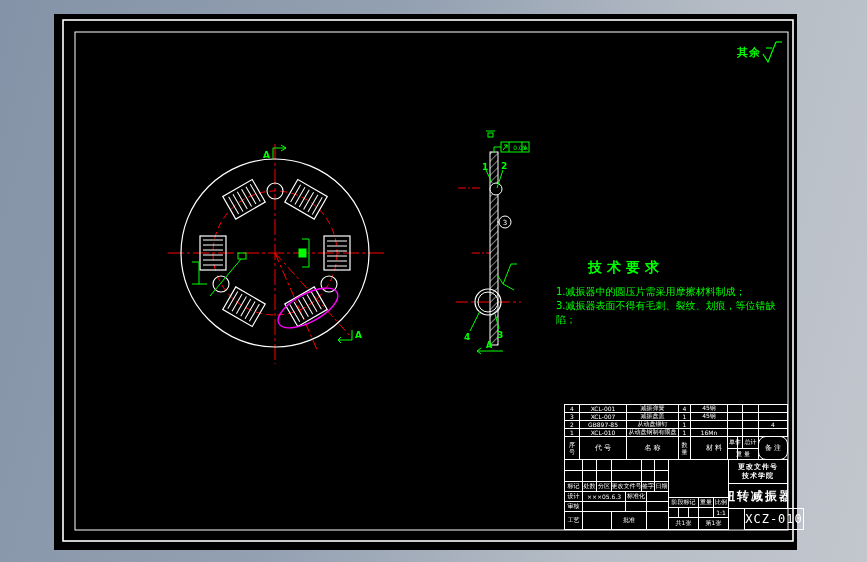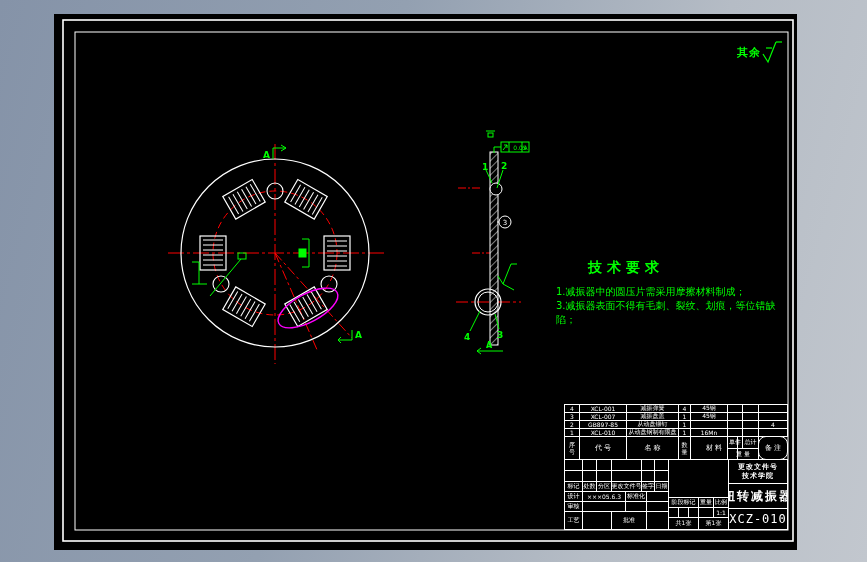--- a/index.html
+++ b/index.html
@@ -15,21 +15,21 @@
   .techreq .tr-title{font-size:14px;font-weight:bold;letter-spacing:5px;margin-left:32px;margin-bottom:8px;}
   .techreq .tr-line{font-size:10px;line-height:14px;font-weight:normal;}
   
   .remainder{position:absolute;left:737px;top:45px;color:#00ff00;font-size:11px;font-weight:bold;letter-spacing:1px;}
   
   .tblock{position:absolute;left:564px;top:404px;width:224px;height:126px;color:#fff;}
   .cell{position:absolute;box-sizing:border-box;border:1px solid #fff;display:flex;align-items:center;justify-content:center;overflow:hidden;white-space:nowrap;}
   .c6{font-size:6px;} .c7{font-size:7px;}
   .stack{flex-direction:column;line-height:7px;}
   .big-title{font-size:12px;font-weight:bold;letter-spacing:2px;}
-  .draw-no{font-size:12px;letter-spacing:1px;font-family:"DejaVu Sans Mono",monospace;}
+  .draw-no{font-size:12px;letter-spacing:1px;font-family:"DejaVu Sans Mono",monospace;margin-left:16px;}
   .school{flex-direction:column;font-size:7px;line-height:9px;font-weight:bold;letter-spacing:1px;}
 </style>
 </head>
 <body>
 
 <div class="canvas">
 
 <svg width="867" height="562" viewBox="0 0 867 562">
   <defs>
     <pattern id="hatch" width="5" height="5" patternUnits="userSpaceOnUse" patternTransform="rotate(45)">

